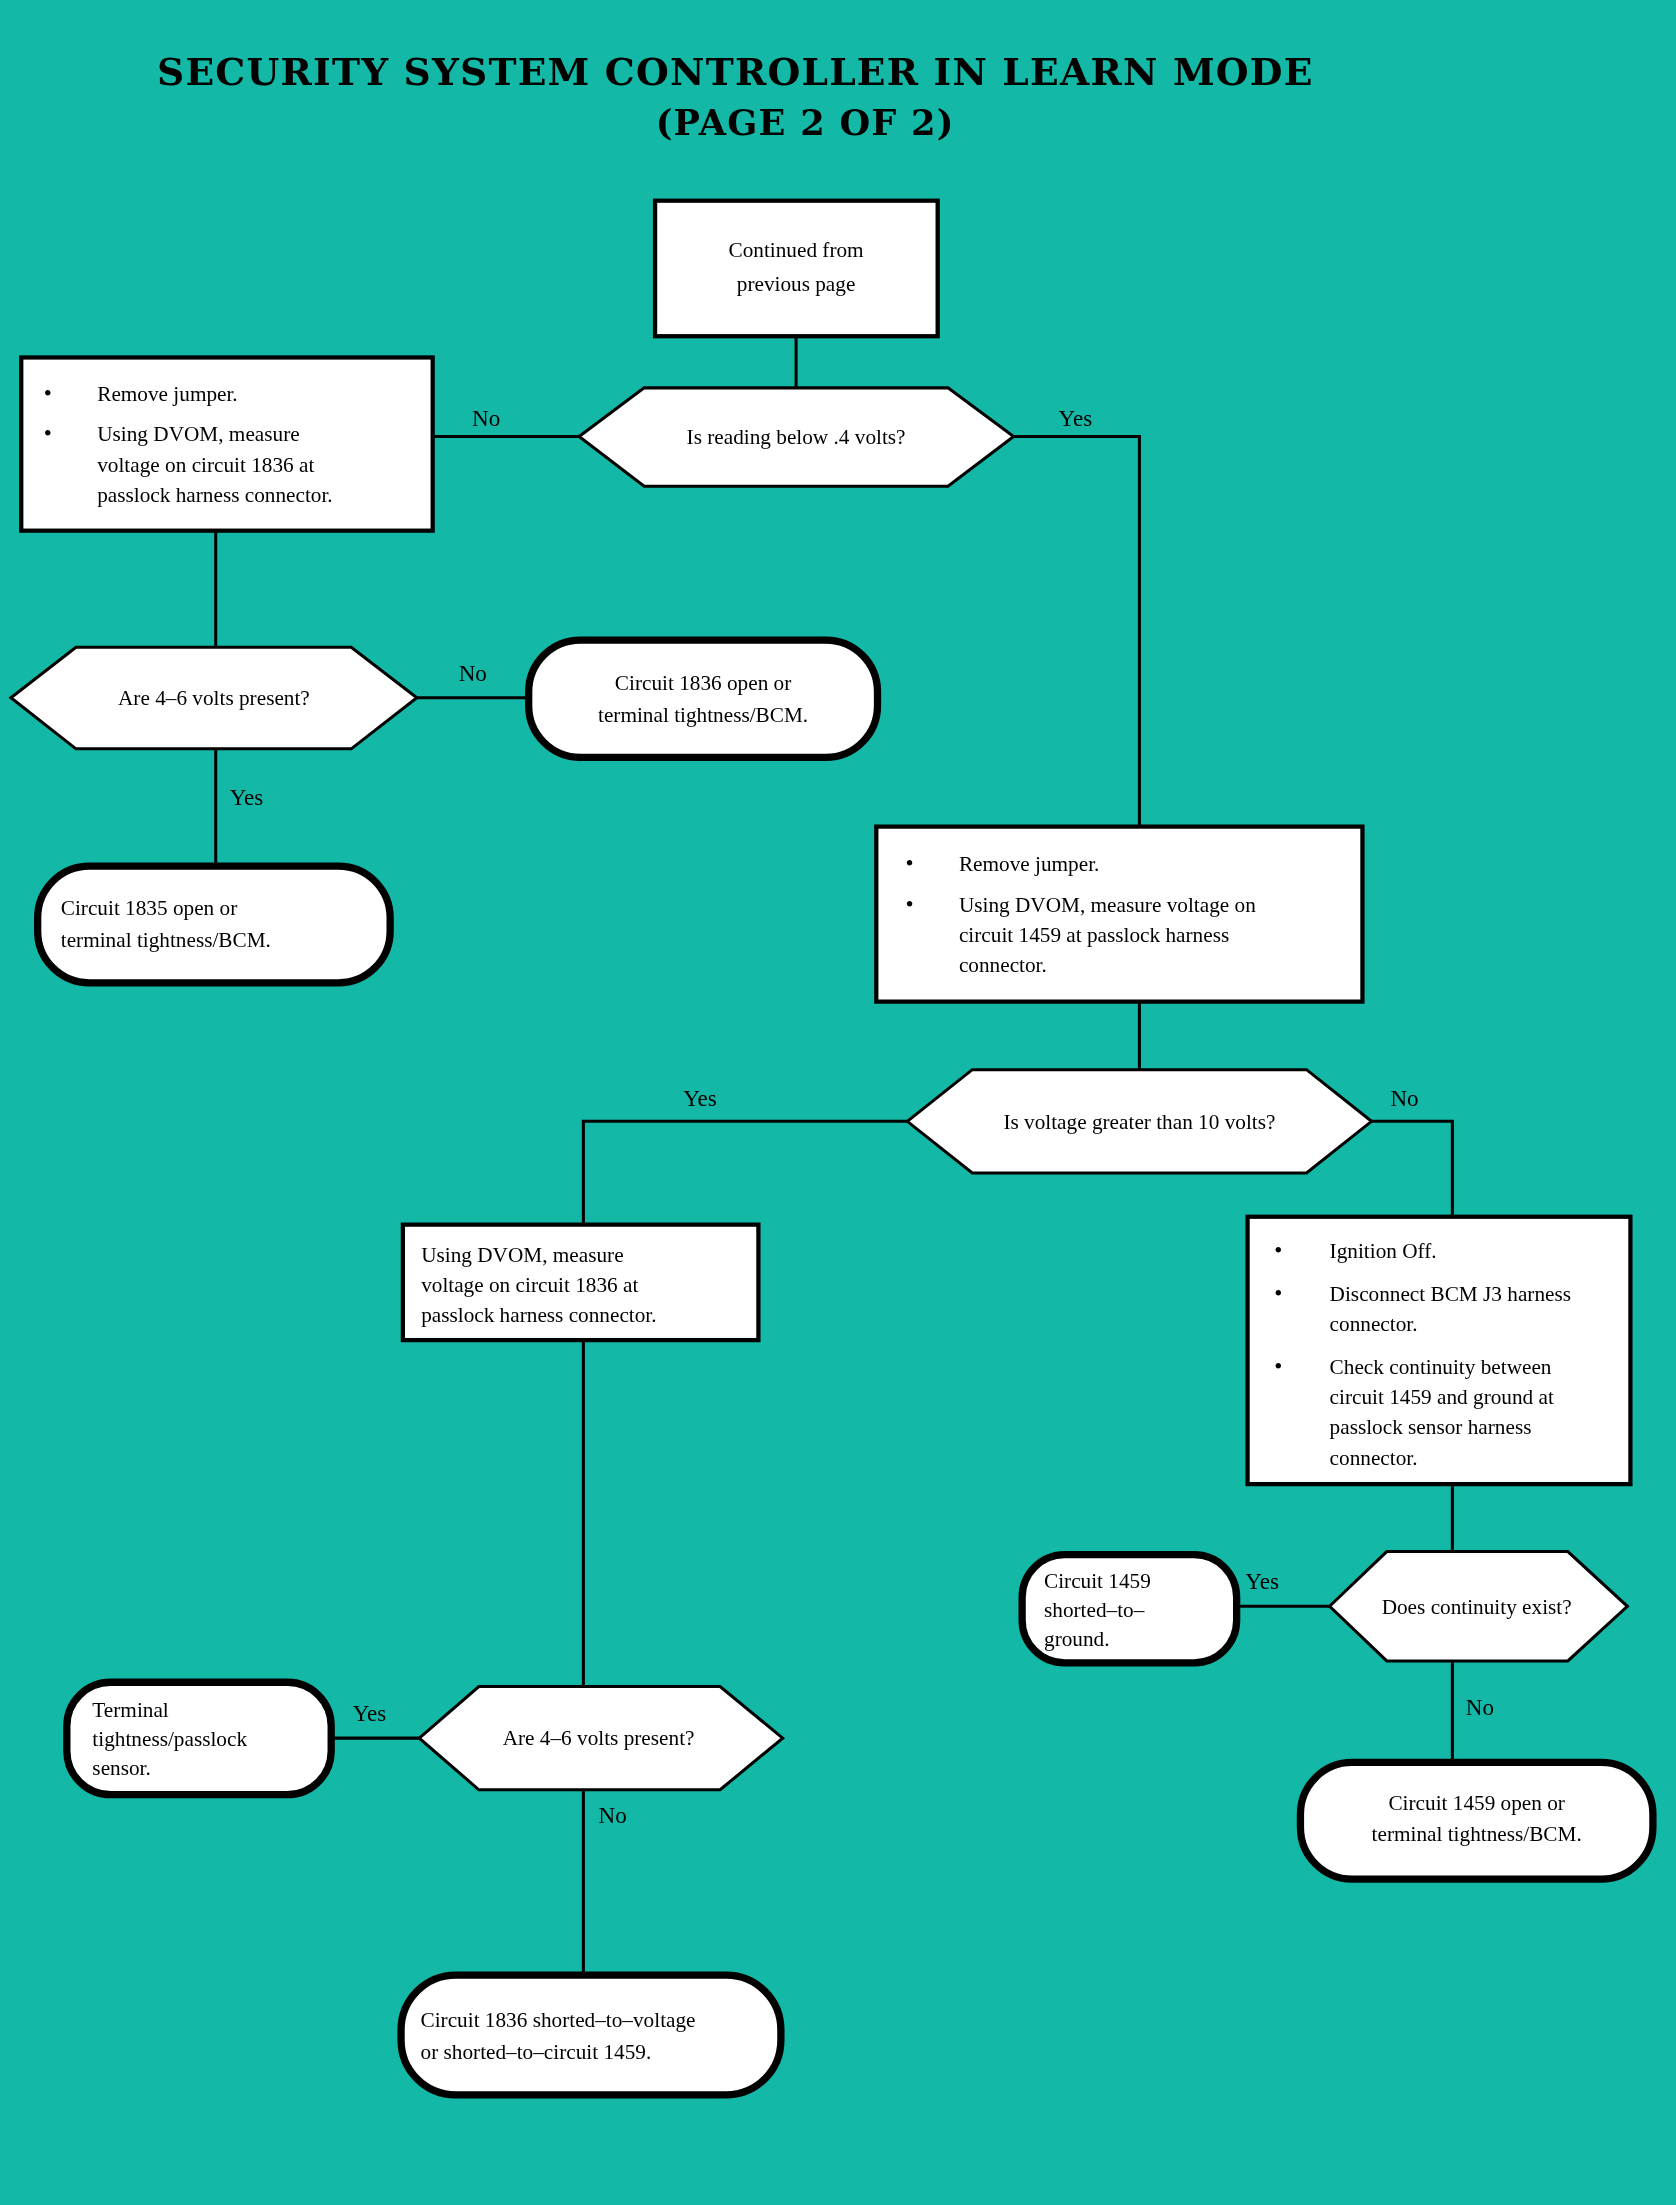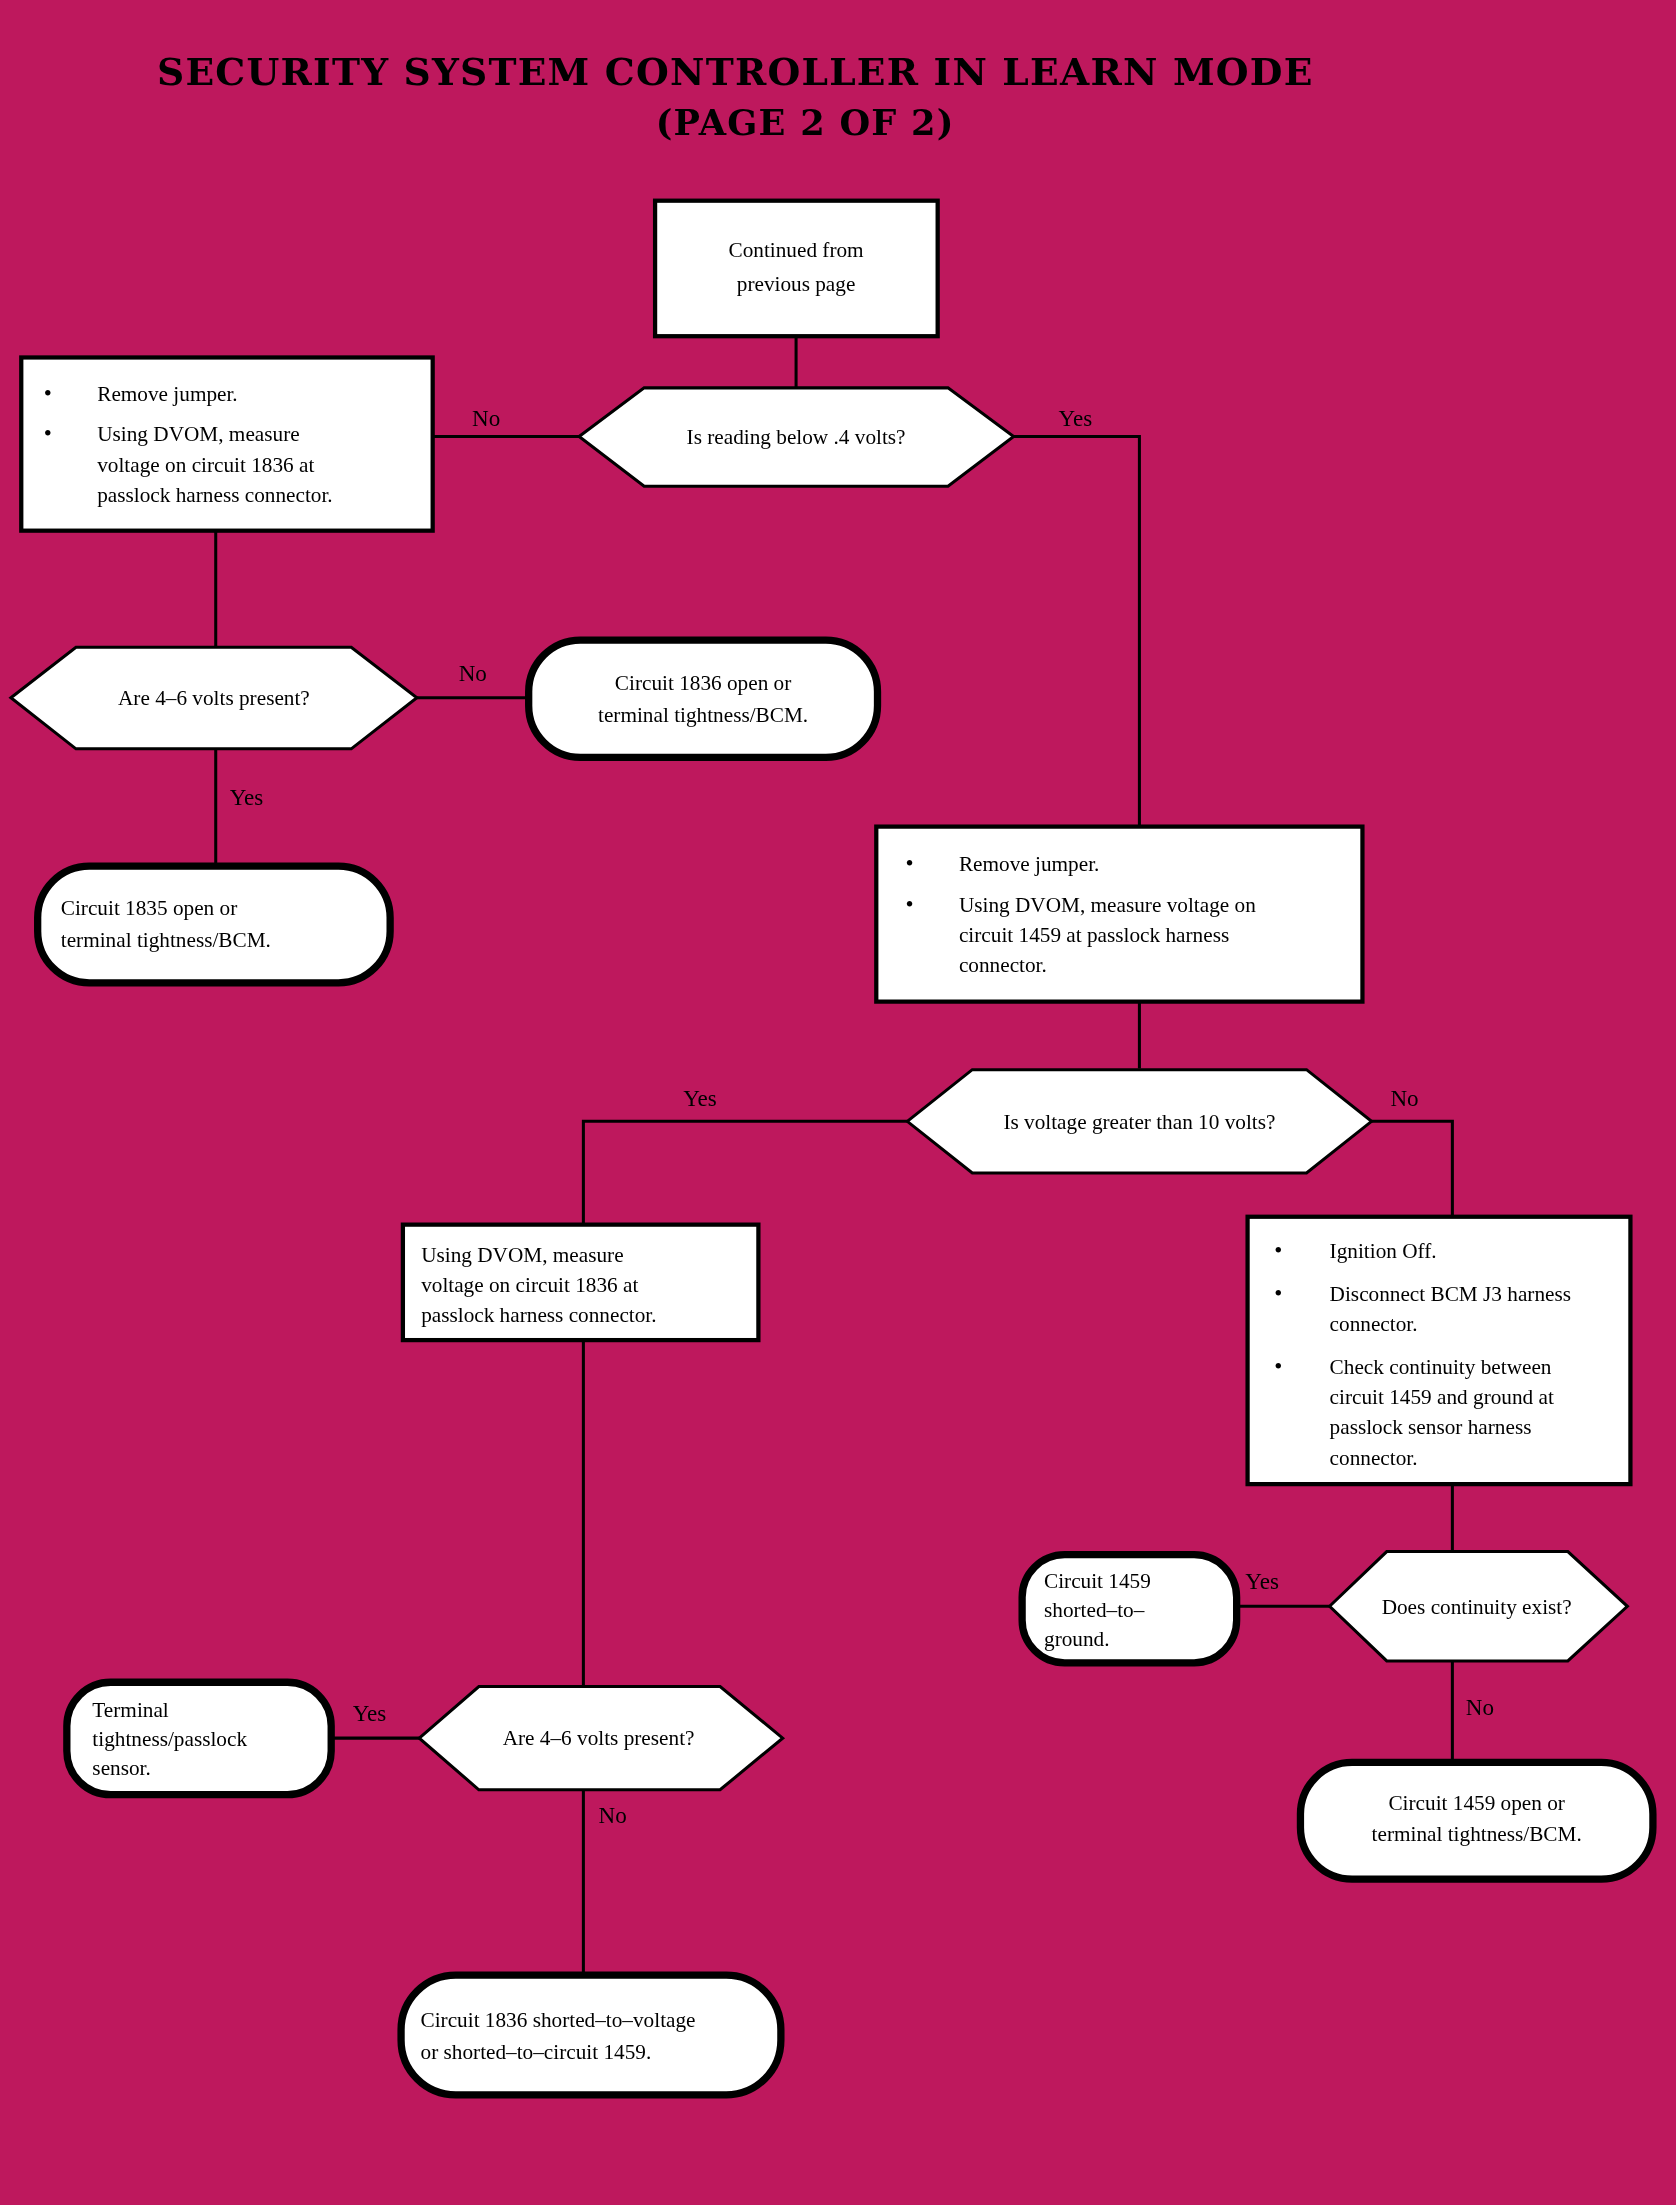--- a/index.html
+++ b/index.html
@@ -1,17 +1,17 @@
 <!DOCTYPE html>
 <html style="font-size:9.7px"><head>
 <meta charset="utf-8">
 <style>
   html,body{margin:0;padding:0;background:#ffffff;}
   body{width:1676px;height:2205px;font-family:"Liberation Serif",serif;}
-  #page{position:relative;width:1676px;height:2205px;background:#be185d;overflow:hidden;}
+  #page{position:relative;width:1676px;height:2205px;background:#14b8a6;overflow:hidden;}
   #chart{position:absolute;left:0;top:0;width:1676px;height:2205px;}
   .ttl{font-family:"DejaVu Serif",serif;font-weight:700;text-anchor:middle;fill:#000;letter-spacing:2px;}
   .ttl1{font-size:62px;}
   .ttl2{font-size:58px;}
   .nodeShape{fill:#ffffff;stroke:#000000;}
   .proc{stroke-width:7;}
   .term{stroke-width:12;}
   .dec{stroke-width:5;}
   .conn{stroke:#000000;stroke-width:5;fill:none;}
   .txt{fill:#000;font-family:"Liberation Serif",serif;font-size:35px;}

